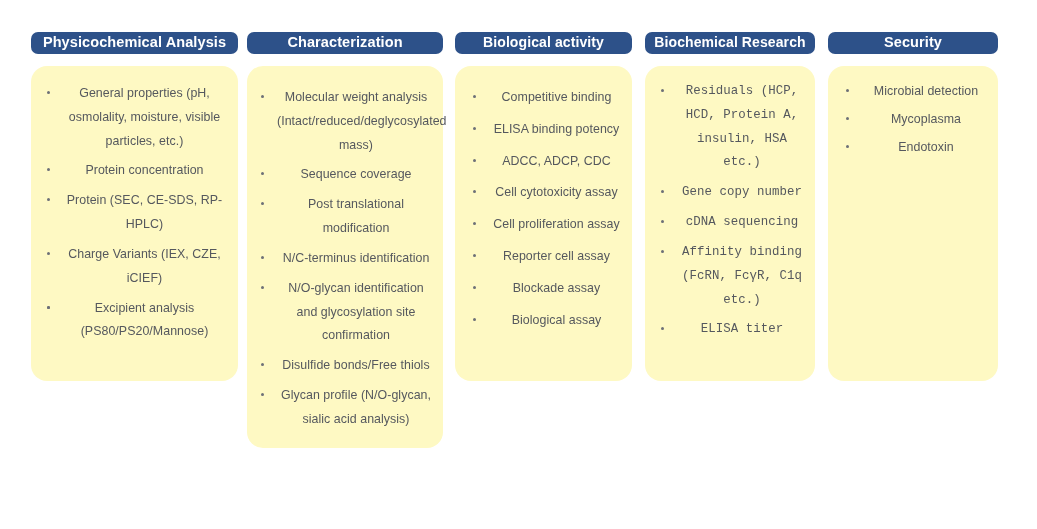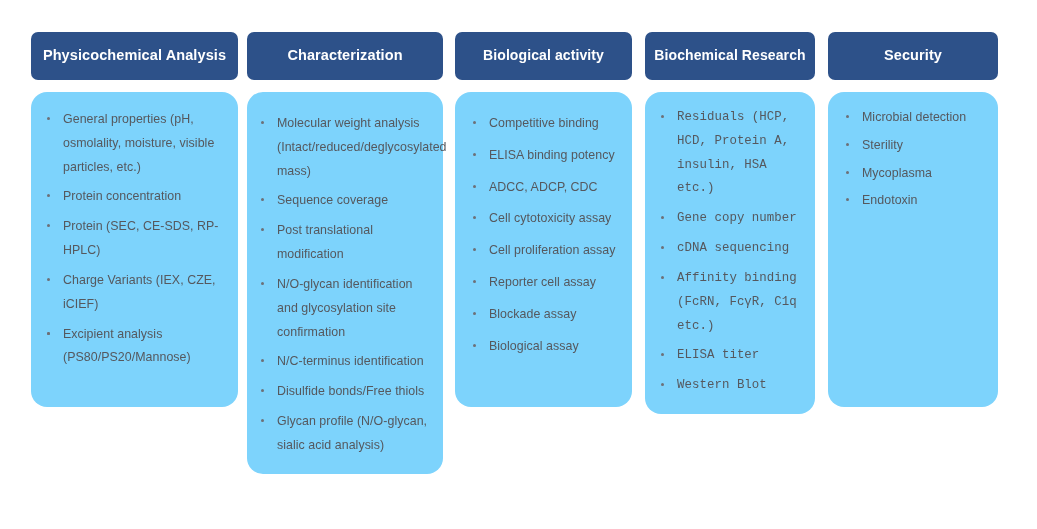--- a/index.html
+++ b/index.html
@@ -36,42 +36,43 @@
   .col-0 { width: 207px; margin-right: 9px; }
   .col-1 { width: 196px; margin-right: 12px; }
   .col-2 { width: 177px; margin-right: 13px; }
   .col-3 { width: 170px; margin-right: 13px; }
   .col-4 { width: 170px; margin-right: 0; }
 
   .pill {
     background: #2d5189;
     color: #ffffff;
     border-radius: 7px;
-    height: 48px;
+    height: 22px;
     display: flex;
     align-items: center;
     justify-content: center;
     font-size: 14.5px;
     font-weight: bold;
     letter-spacing: 0.1px;
     text-align: center;
     box-sizing: border-box;
     padding: 0 6px;
     line-height: 1.1;
   }
   .col-2 .pill { font-size: 14px; }
   .col-3 .pill { font-size: 14px; }
 
   .card {
     margin-top: 12px;
-    background: #7dd3fc;
+    background: #fef9c3;
     border-radius: 16px;
     box-sizing: border-box;
     padding: 18px 10px 16px 10px;
     min-height: 315px;
+    text-align: center;
   }
   .col-0 .card { padding: 16px 12px 16px 12px; }
   .col-1 .card { padding: 20px 8px 16px 10px; }
   .col-2 .card { padding: 20px 8px 16px 14px; }
   .col-3 .card { padding: 14px 8px 16px 12px; font-family: Liberation Mono, monospace; }
   .col-4 .card { padding: 14px 8px 16px 14px; }
 
   ul.items {
     list-style: none;
     margin: 0;
@@ -119,22 +120,22 @@
       </div>
     </div>
 
     <div class="column col-1">
       <div class="pill">Characterization</div>
       <div class="card">
         <ul class="items">
           <li><span class="dot"></span><span>Molecular weight analysis (Intact/reduced/deglycosylated mass)</span></li>
           <li><span class="dot"></span><span>Sequence coverage</span></li>
           <li><span class="dot"></span><span>Post translational modification</span></li>
+          <li><span class="dot"></span><span>N/C-terminus identification</span></li>
           <li><span class="dot"></span><span>N/O-glycan identification and glycosylation site confirmation</span></li>
-          <li><span class="dot"></span><span>N/C-terminus identification</span></li>
           <li><span class="dot"></span><span>Disulfide bonds/Free thiols</span></li>
           <li><span class="dot"></span><span>Glycan profile (N/O-glycan, sialic acid analysis)</span></li>
         </ul>
       </div>
     </div>
 
     <div class="column col-2">
       <div class="pill">Biological activity</div>
       <div class="card">
         <ul class="items">
@@ -152,31 +153,29 @@
 
     <div class="column col-3">
       <div class="pill">Biochemical Research</div>
       <div class="card">
         <ul class="items">
           <li><span class="dot"></span><span>Residuals (HCP, HCD, Protein A, insulin, HSA etc.)</span></li>
           <li><span class="dot"></span><span>Gene copy number</span></li>
           <li><span class="dot"></span><span>cDNA sequencing</span></li>
           <li><span class="dot"></span><span>Affinity binding (FcRN, FcγR, C1q etc.)</span></li>
           <li><span class="dot"></span><span>ELISA titer</span></li>
-          <li><span class="dot"></span><span>Western Blot</span></li>
         </ul>
       </div>
     </div>
 
     <div class="column col-4">
       <div class="pill">Security</div>
       <div class="card">
         <ul class="items">
           <li><span class="dot"></span><span>Microbial detection</span></li>
-          <li><span class="dot"></span><span>Sterility</span></li>
           <li><span class="dot"></span><span>Mycoplasma</span></li>
           <li><span class="dot"></span><span>Endotoxin</span></li>
         </ul>
       </div>
     </div>
 
   </div>
 </div>
 
 </body></html>

